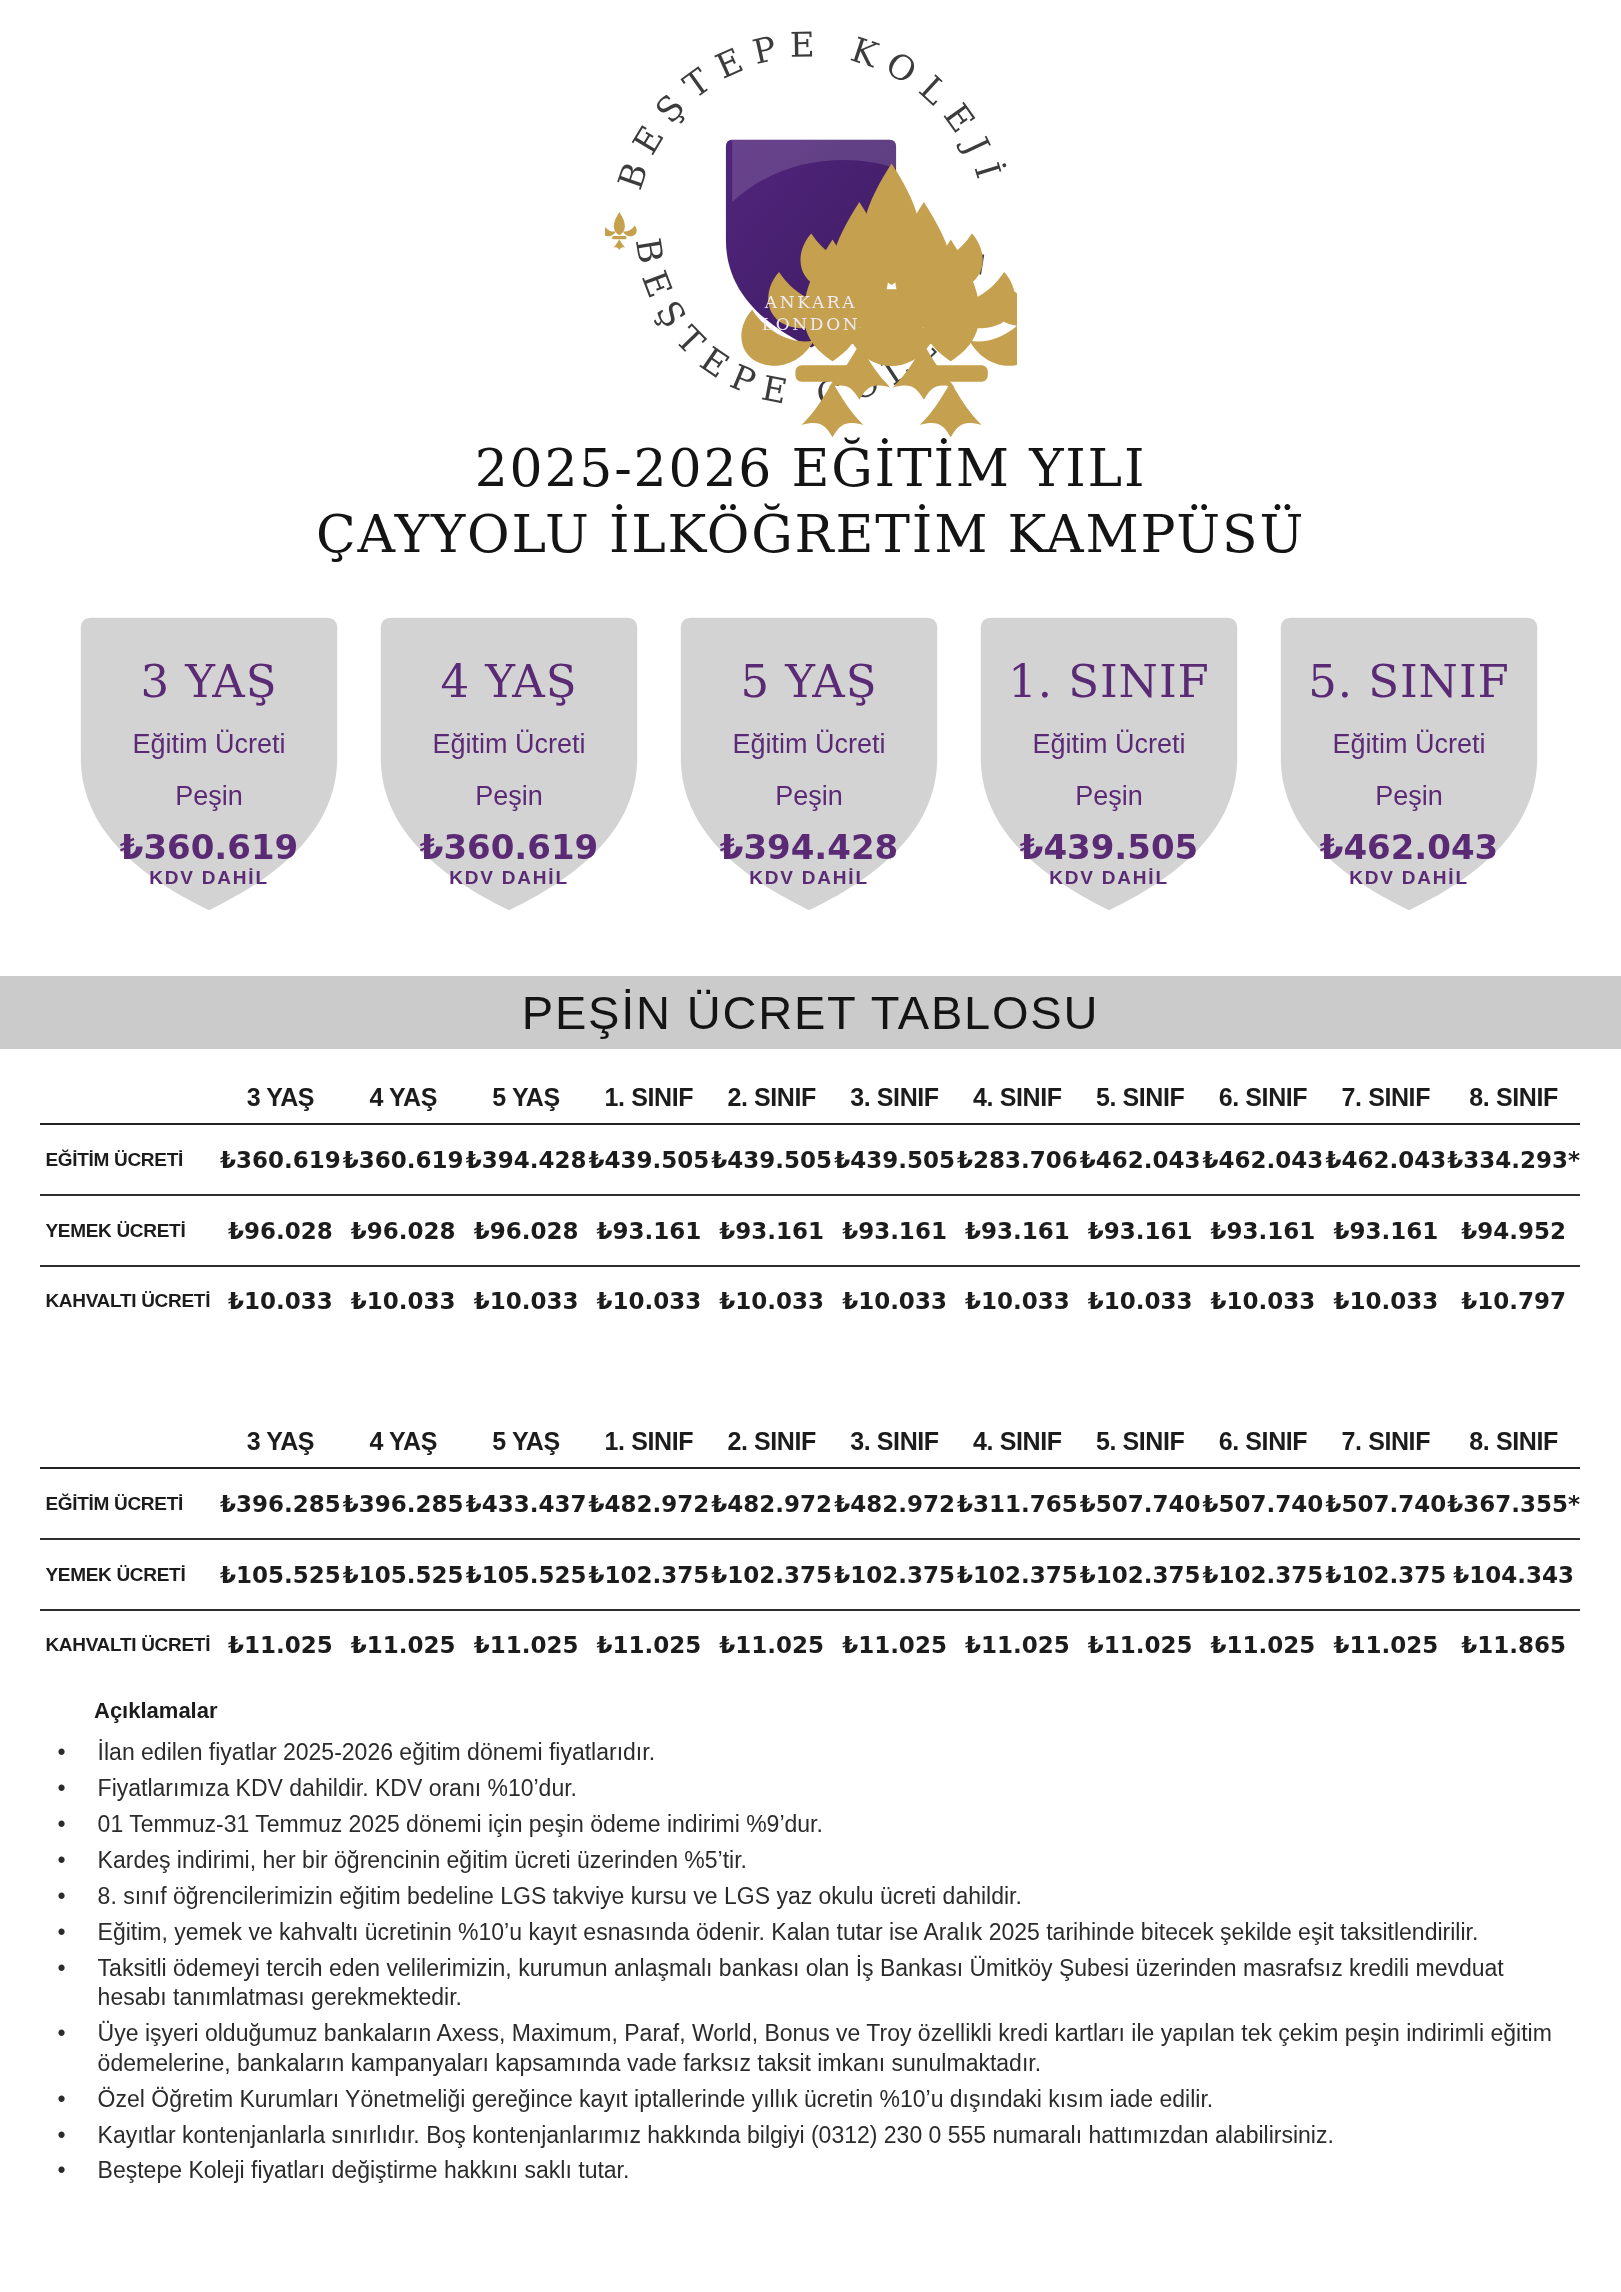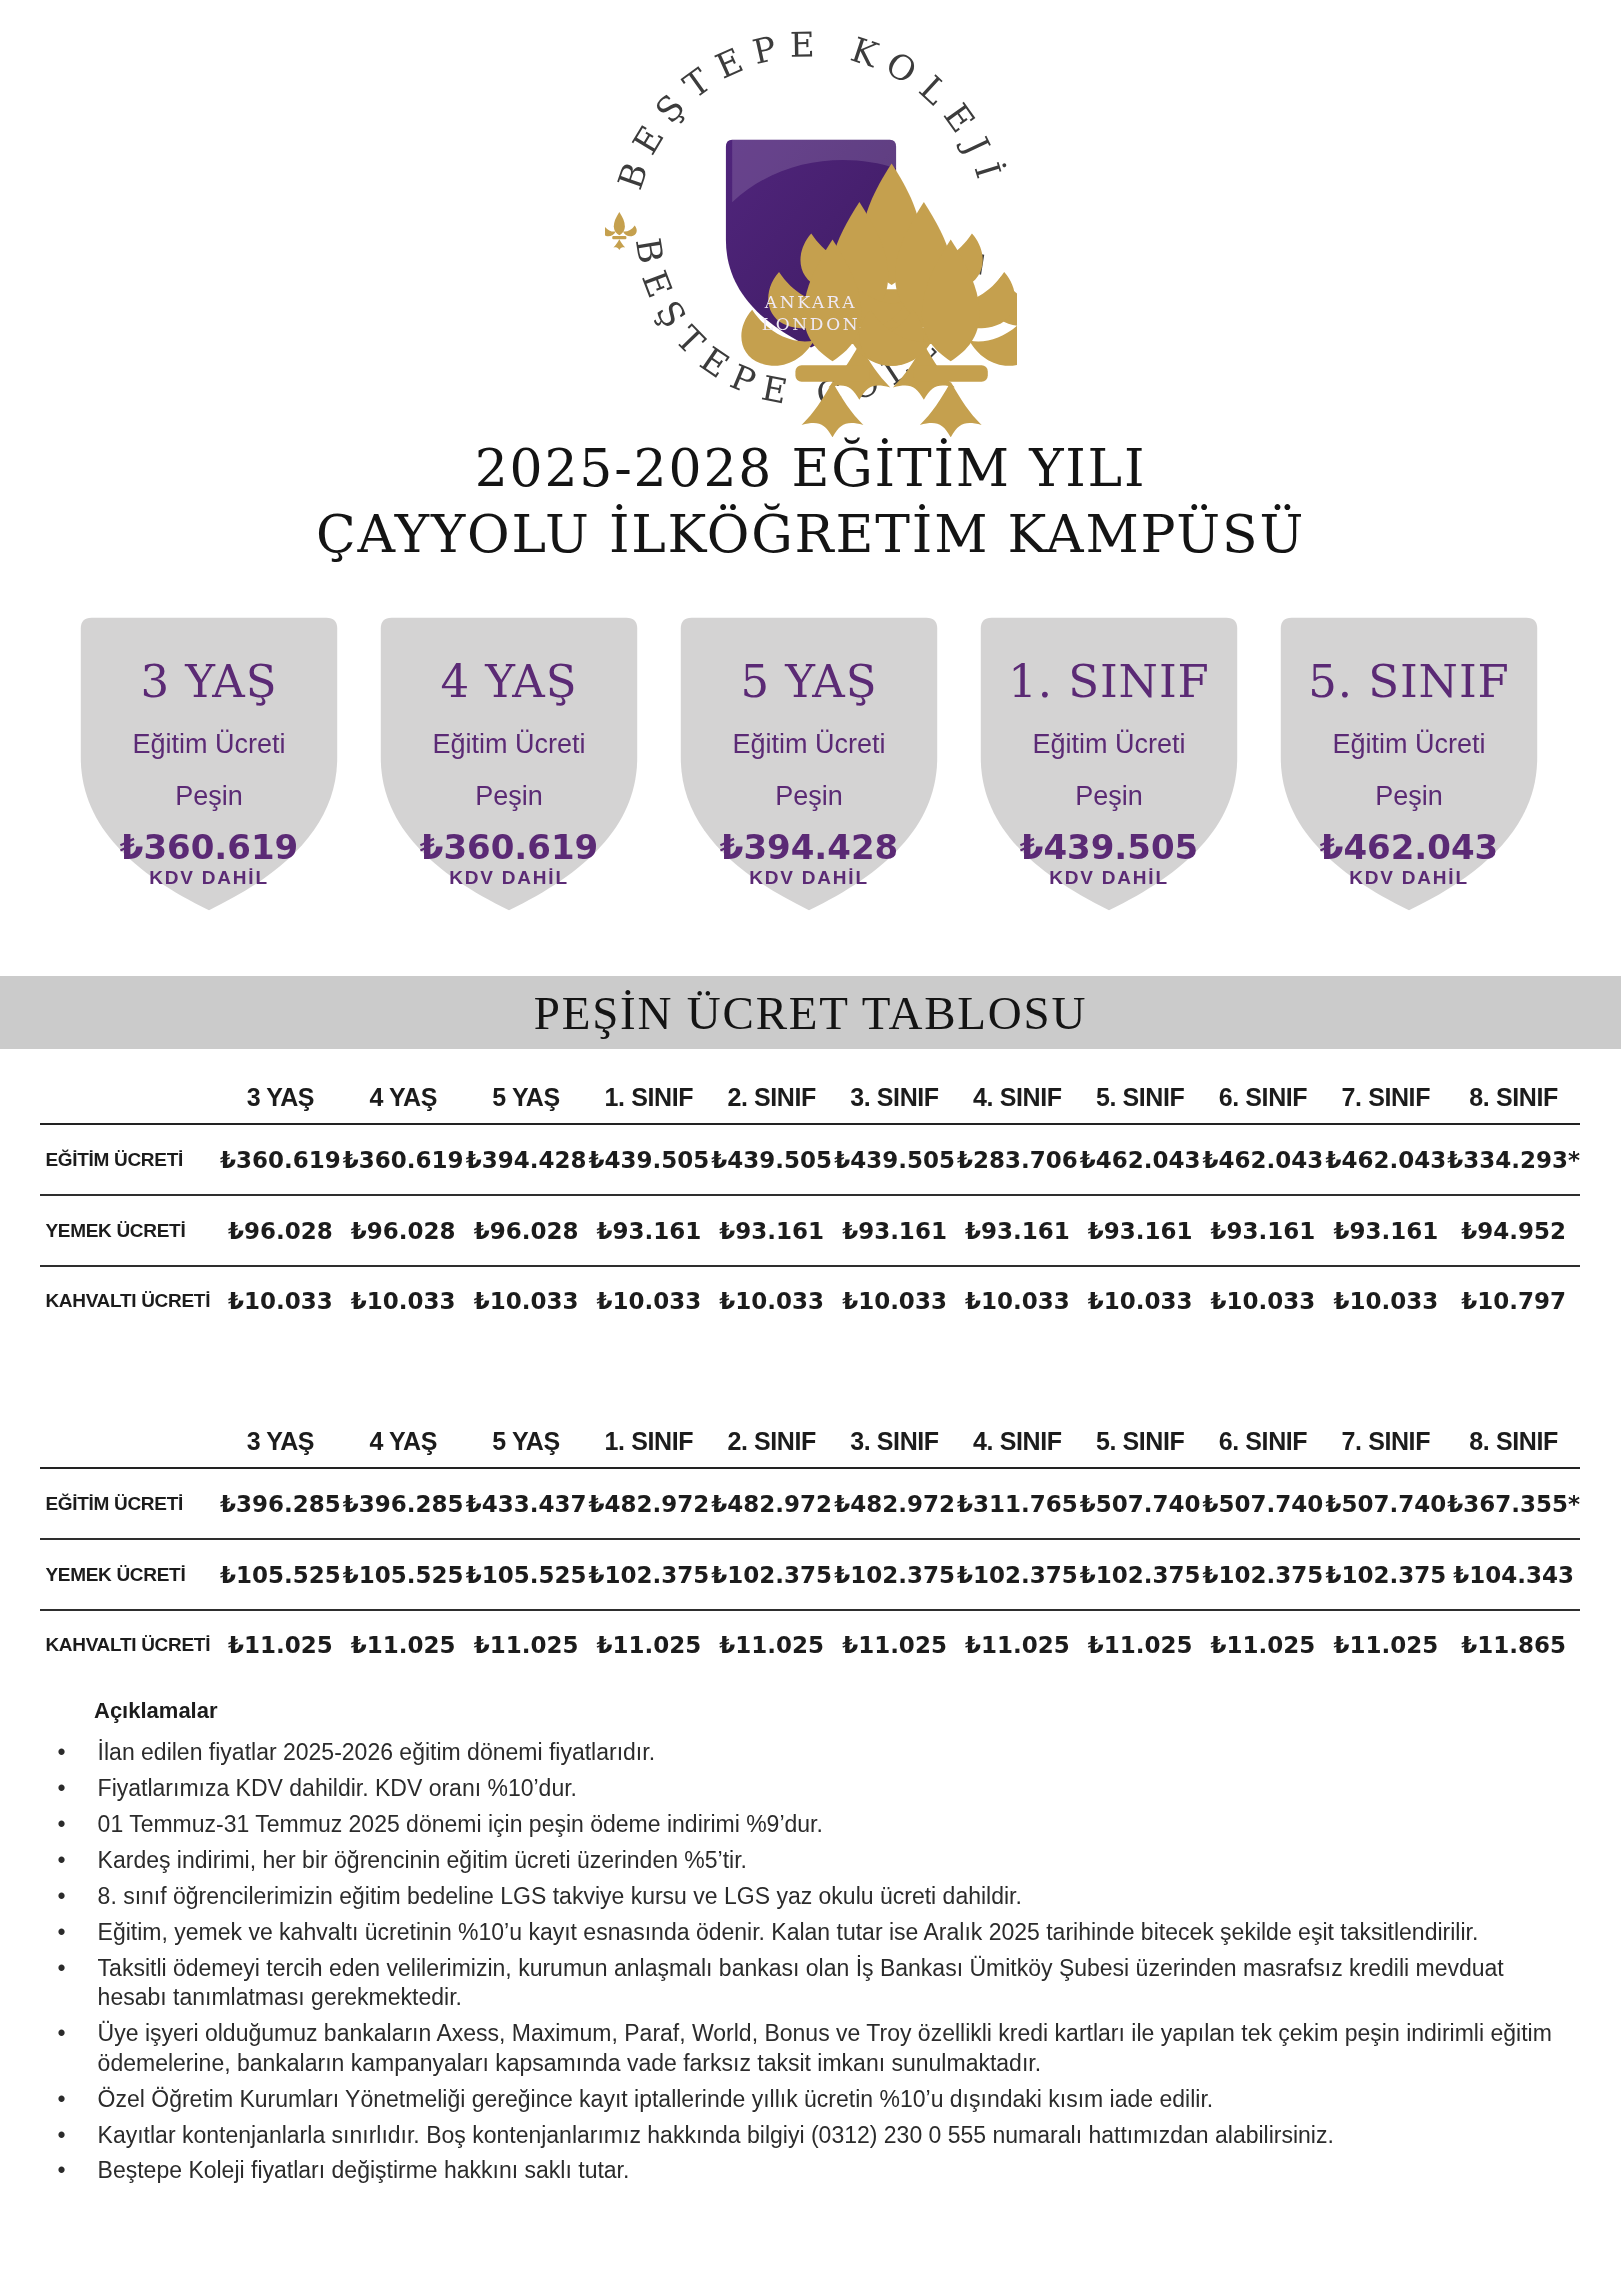--- a/index.html
+++ b/index.html
@@ -22,21 +22,21 @@
            font-size:45px;color:#5b2a75;letter-spacing:0.9px;}
   .b-line{margin-top:18px;font-size:27px;color:#5b2a75;line-height:34px;}
   .b-line.first{margin-top:19px;}
   .b-price{margin-top:14.3px;font-family:"DejaVu Sans",sans-serif;font-weight:bold;
            font-size:34px;color:#5b2a75;}
   .b-kdv{margin-top:0;font-size:19px;color:#5b2a75;letter-spacing:1.8px;font-weight:bold;}
 
   
   .band{position:absolute;left:0;width:1621px;height:73px;background:#cbcbcb;
         display:flex;align-items:center;justify-content:center;}
-  .band span{font-family:Liberation Serif, serif;font-size:47px;
+  .band span{font-family:Liberation Sans, sans-serif;font-size:47px;
              color:#141414;letter-spacing:1.8px;}
   .band.b1{top:976px;}
   .band.b2{top:1325px;}
 
   
   .ftable{position:absolute;left:40px;width:1540px;display:grid;
           grid-template-columns:179px repeat(11,1fr);}
   .ftable.t1{top:1055px;}
   .ftable.t2{top:1399px;}
   .cell{display:flex;align-items:center;justify-content:center;}
@@ -103,21 +103,21 @@
         <use href="#fleur" transform="translate(241,193) scale(0.50)" fill="currentColor"></use>
         <use href="#fleur" transform="translate(139,235) scale(0.50)" fill="currentColor"></use>
         <use href="#fleur" transform="translate(271,235) scale(0.50)" fill="currentColor"></use>
       </g>
       <text x="230" y="316" text-anchor="middle" font-family="DejaVu Serif, Liberation Serif, serif" font-size="19" letter-spacing="3" fill="#efeaf6">ANKARA</text>
       <text x="230" y="340" text-anchor="middle" font-family="DejaVu Serif, Liberation Serif, serif" font-size="19" letter-spacing="3" fill="#efeaf6">LONDON</text>
     </g>
   </svg>
 
   <div class="title">
-    <div>2025-2028 EĞİTİM YILI</div>
+    <div>2025-2026 EĞİTİM YILI</div>
     <div>ÇAYYOLU İLKÖĞRETİM KAMPÜSÜ</div>
   </div>
 
   <div class="badge" style="left:79px">
     <svg class="badge-bg" viewBox="0 0 290 330" preserveAspectRatio="none">
       <path d="M14 2 H276 Q288 2 288 14 V158 C288 232 232 286 145 328 C58 286 2 232 2 158 V14 Q2 2 14 2 Z" fill="#d4d3d3"></path>
       </svg>
     <div class="inner">
       <div class="b-grade">3 YAŞ</div>
       <div class="b-line first">Eğitim Ücreti</div>

